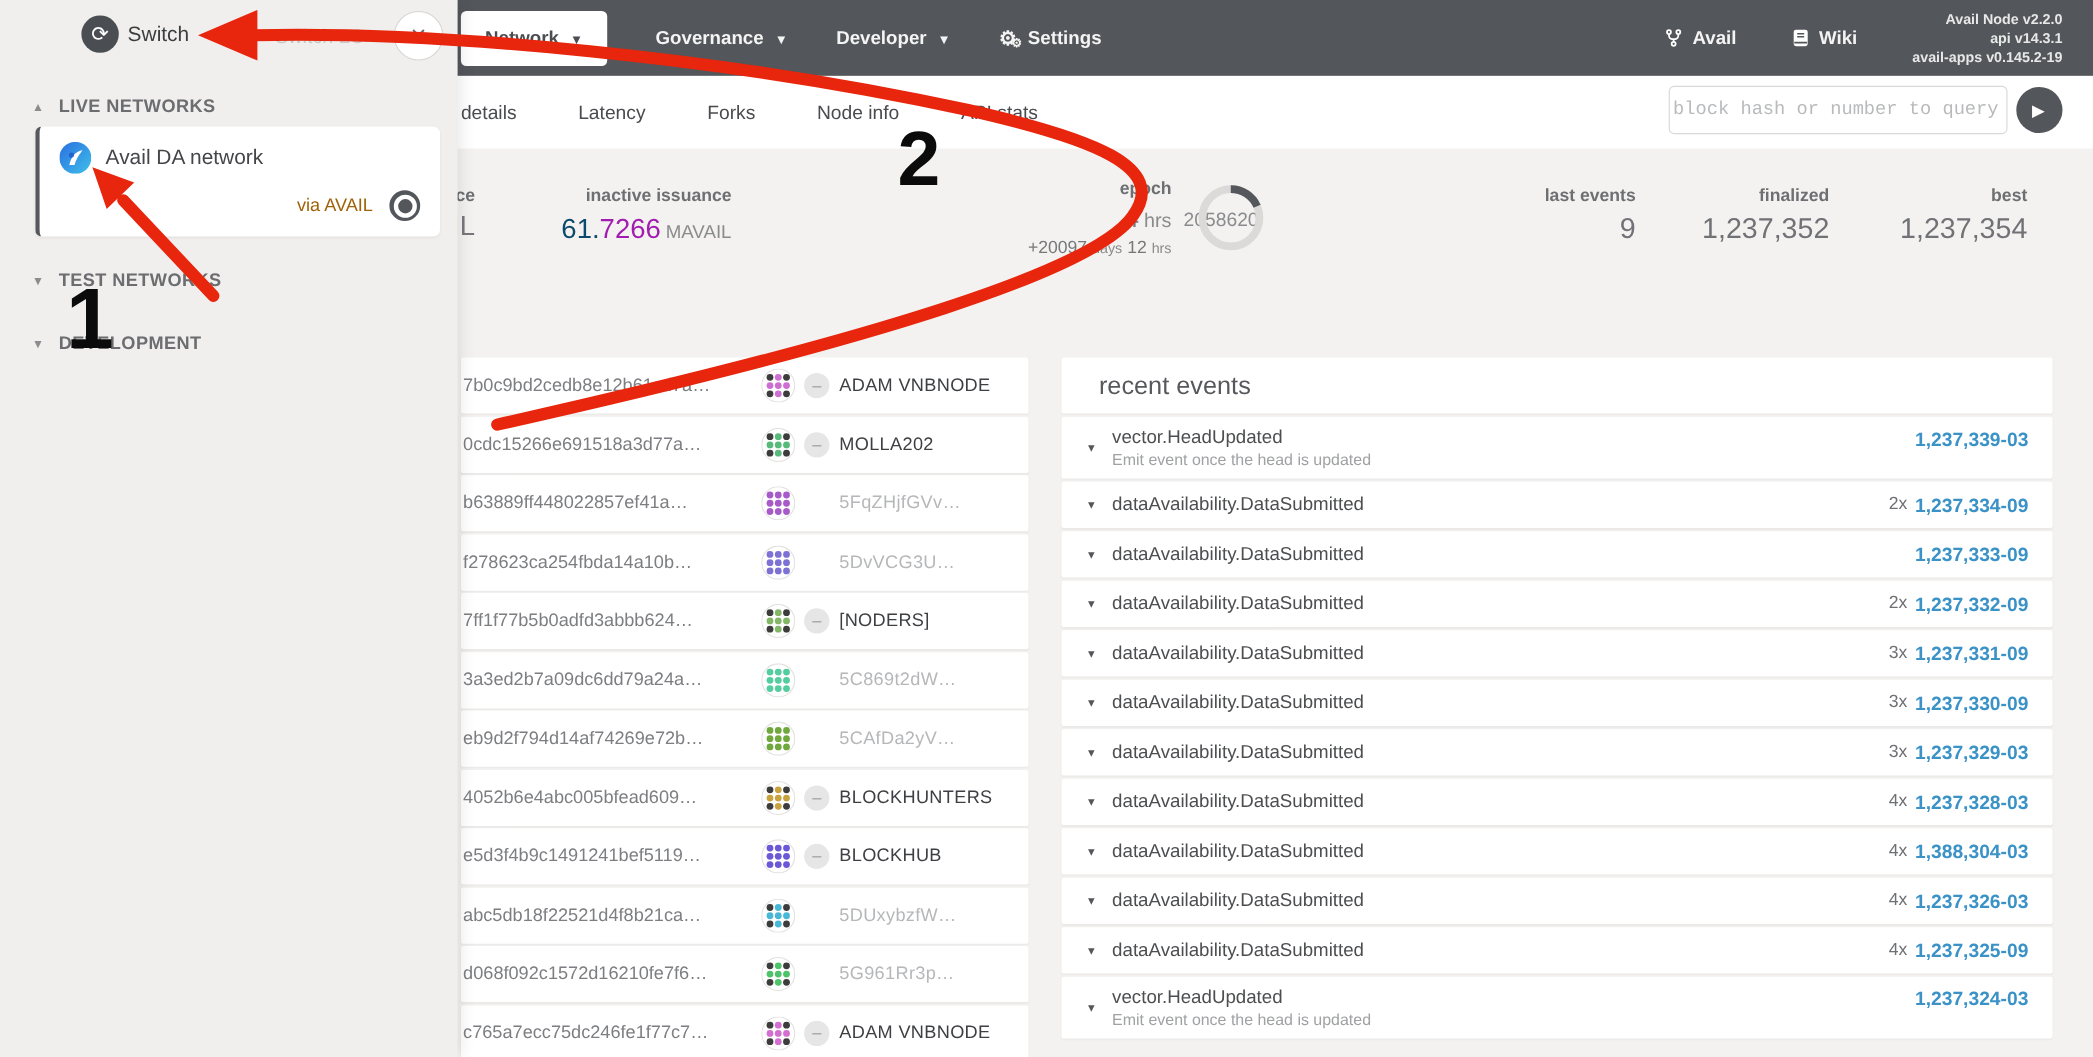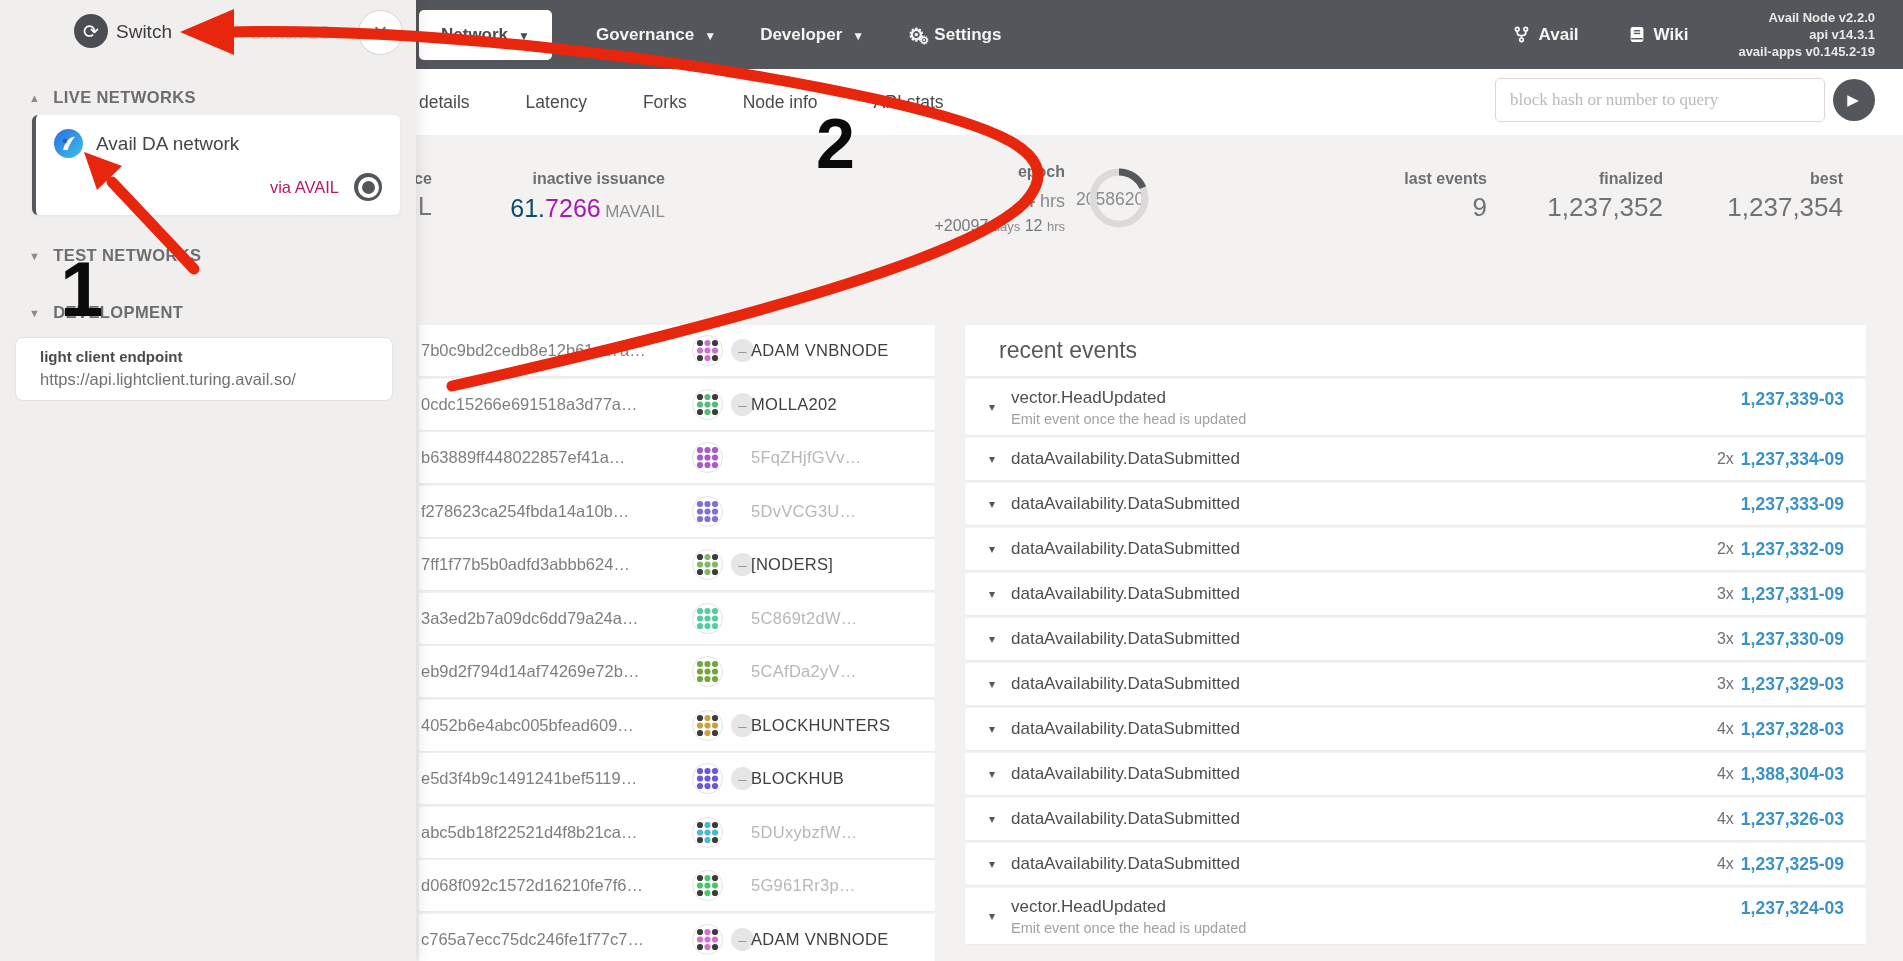--- a/index.html
+++ b/index.html
@@ -20,21 +20,21 @@
   .nav-link{color:#f4f4f4;font-size:17px;font-weight:bold;display:flex;align-items:center;gap:9px;}
   .version{color:#e8e8e8;font-size:13px;text-align:right;line-height:17px;font-weight:bold;}
 
   
   .tabsbar{position:absolute;left:0;top:69px;width:1903px;height:66px;background:#fff;z-index:1;
            display:flex;align-items:center;}
   .tabs{display:flex;margin-left:419px;gap:56px;}
   .tab{font-size:17.5px;color:#4a4b4e;}
   .searchwrap{position:absolute;right:28px;top:9px;display:flex;align-items:center;gap:8px;}
   .search{width:300px;height:42px;border:1px solid #d9d8d6;border-radius:5px;font-size:17px;
-          color:#55565a;padding:0 14px;outline:none;background:#fff;font-family:Liberation Serif, serif;}
+          color:#55565a;padding:0 3px;outline:none;background:#fff;font-family:Liberation Mono, monospace;}
   .search::placeholder{color:#b9babc;}
   .playbtn{width:42px;height:42px;border-radius:50%;background:#53565a;color:#fff;display:flex;
            align-items:center;justify-content:center;font-size:15px;border:none;padding-left:4px;}
 
   
   .stat-label{font-size:16px;font-weight:bold;color:#6e6f72;}
   .stat-value{font-size:25px;color:#77787b;}
   .abs{position:absolute;}
   .ra{text-align:right;}
   .frag-label{left:414px;top:170px;}
@@ -58,21 +58,21 @@
   .statcell .v{margin-top:4px;font-size:26px;color:#717276;}
 
   
   .blocks{position:absolute;left:419px;top:325px;width:516px;display:flex;flex-direction:column;gap:2.5px;}
   .block-row{background:#fff;height:51px;border-radius:2px;display:flex;align-items:center;
              box-shadow:0 1px 2px rgba(0,0,0,.04);position:relative;}
   .hash{color:#7d7e81;font-size:16.5px;margin-left:2px;white-space:nowrap;overflow:hidden;width:250px;}
   .block-ic{position:absolute;left:273px;top:10px;}
   .minus{position:absolute;left:312px;top:14px;width:23px;height:23px;border-radius:50%;background:#e6e6e6;
          color:#9a9a9a;font-size:15px;display:flex;align-items:center;justify-content:center;}
-  .bname{position:absolute;left:332px;font-size:16.5px;letter-spacing:.3px;white-space:nowrap;}
+  .bname{position:absolute;left:344px;font-size:16.5px;letter-spacing:.3px;white-space:nowrap;}
   .bname.named{color:#3e3f42;}
   .bname.addr{color:#b6b7b9;}
 
   
   .events{position:absolute;left:965px;top:325px;width:901px;display:flex;flex-direction:column;gap:3px;}
   .ev-head{background:#fff;height:51px;border-radius:2px;display:flex;align-items:center;
            box-shadow:0 1px 2px rgba(0,0,0,.04);}
   .ev-title{font-size:23px;color:#57585b;margin-left:34px;}
   .ev-row{background:#fff;border-radius:2px;display:flex;align-items:center;height:42px;
           box-shadow:0 1px 2px rgba(0,0,0,.04);padding:0 22px 0 24px;}
@@ -98,21 +98,21 @@
   .close-btn{position:absolute;left:358px;top:10px;width:43px;height:43px;border-radius:50%;background:#fff;
              border:1px solid #d6d5d3;color:#6c6d70;font-size:19px;display:flex;align-items:center;justify-content:center;}
   .sb-section{display:flex;align-items:center;gap:13px;margin:0 0 0 29px;color:#6c6d70;font-size:16.5px;
               font-weight:bold;letter-spacing:.4px;}
   .sb-tri{font-size:11px;color:#8b8c8f;}
   .net-card{position:absolute;left:32px;top:115px;width:364px;height:100px;background:#fff;border-radius:6px;
             border-left:4px solid #55585d;box-shadow:0 1px 3px rgba(0,0,0,.06);}
   .net-row{display:flex;align-items:center;gap:13px;margin:14px 0 0 18px;}
   .net-name{font-size:19px;color:#45464a;}
   .via-row{position:absolute;right:18px;bottom:14px;display:flex;align-items:center;gap:15px;}
-  .via-label{font-size:16.5px;color:#be185d;}
+  .via-label{font-size:16.5px;color:#a16207;}
   .toggle{width:28px;height:28px;border-radius:50%;background:#53565b;display:flex;align-items:center;justify-content:center;}
   .toggle .ring{width:13px;height:13px;border-radius:50%;border:4px solid #fff;}
   .ep-card{position:absolute;left:15px;top:337px;width:378px;height:64px;background:#fff;border:1px solid #e3e2e0;
            border-radius:8px;padding:10px 0 0 24px;box-sizing:border-box;}
   .ep-label{font-size:15px;font-weight:bold;color:#4a4b4e;}
   .ep-url{font-size:16.5px;color:#6f7073;margin-top:5px;}
   .sec-live{position:absolute;left:0;top:88px;width:416px;}
   .sec-test{position:absolute;left:0;top:246px;width:416px;}
   .sec-dev{position:absolute;left:0;top:303px;width:416px;}
 
@@ -646,24 +646,20 @@
     <div class="sec-test sb-section">
       <span class="sb-tri">▼</span>
       <span>TEST NETWORKS</span>
     </div>
 
     <div class="sec-dev sb-section">
       <span class="sb-tri">▼</span>
       <span>DEVELOPMENT</span>
     </div>
 
-    <div class="ep-card">
-      <div class="ep-label">light client endpoint</div>
-      <div class="ep-url">https://api.lightclient.turing.avail.so/</div>
-    </div>
   </div>
 
   <svg class="annot" width="1903" height="961">
     <path d="M 230 32 C 400 28, 660 52, 880 100 C 995 126, 1062 152, 1030 196 C 996 245, 800 308, 452 386" fill="none" stroke="#e8250d" stroke-width="11" stroke-linecap="round"></path>
     <polygon points="180,32 234,9 234,55" fill="#e8250d"></polygon>
     <line x1="194" y1="269" x2="112" y2="182" stroke="#e8250d" stroke-width="11" stroke-linecap="round"></line>
     <polygon points="84,152 122,166 97,190" fill="#e8250d"></polygon>
   </svg>
   <div class="annot-num num1">1</div>
   <div class="annot-num num2">2</div>

